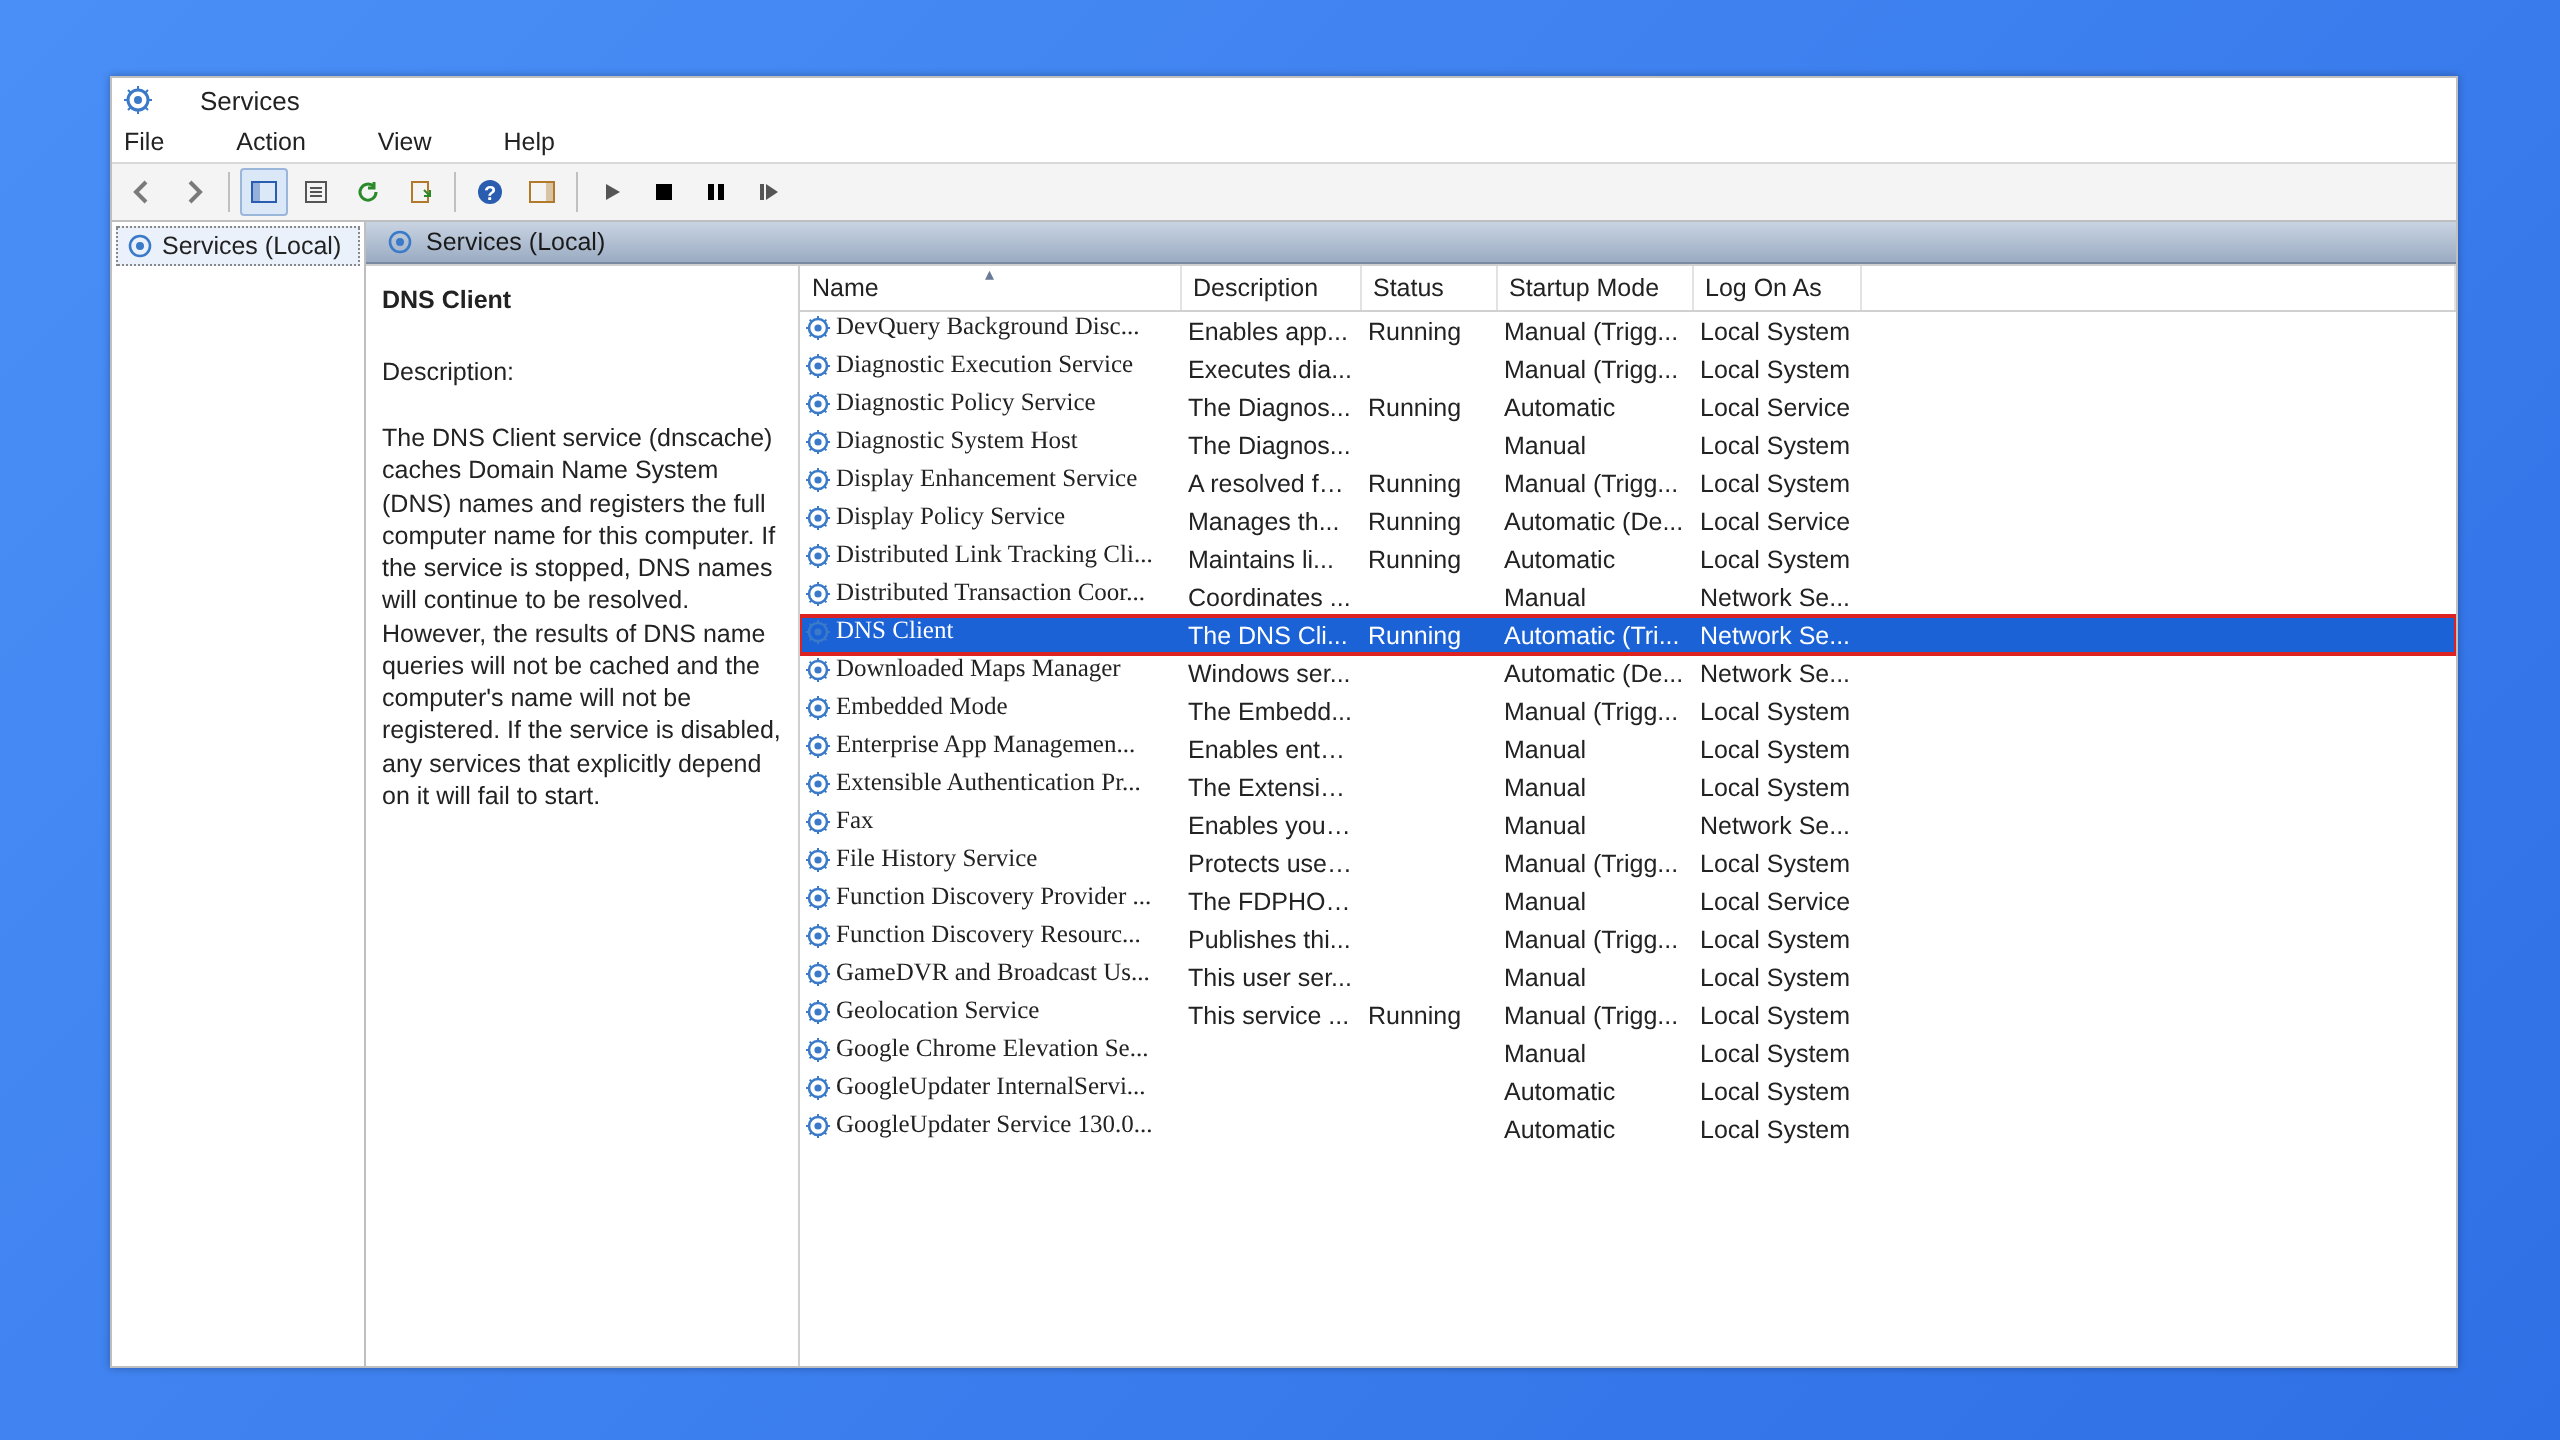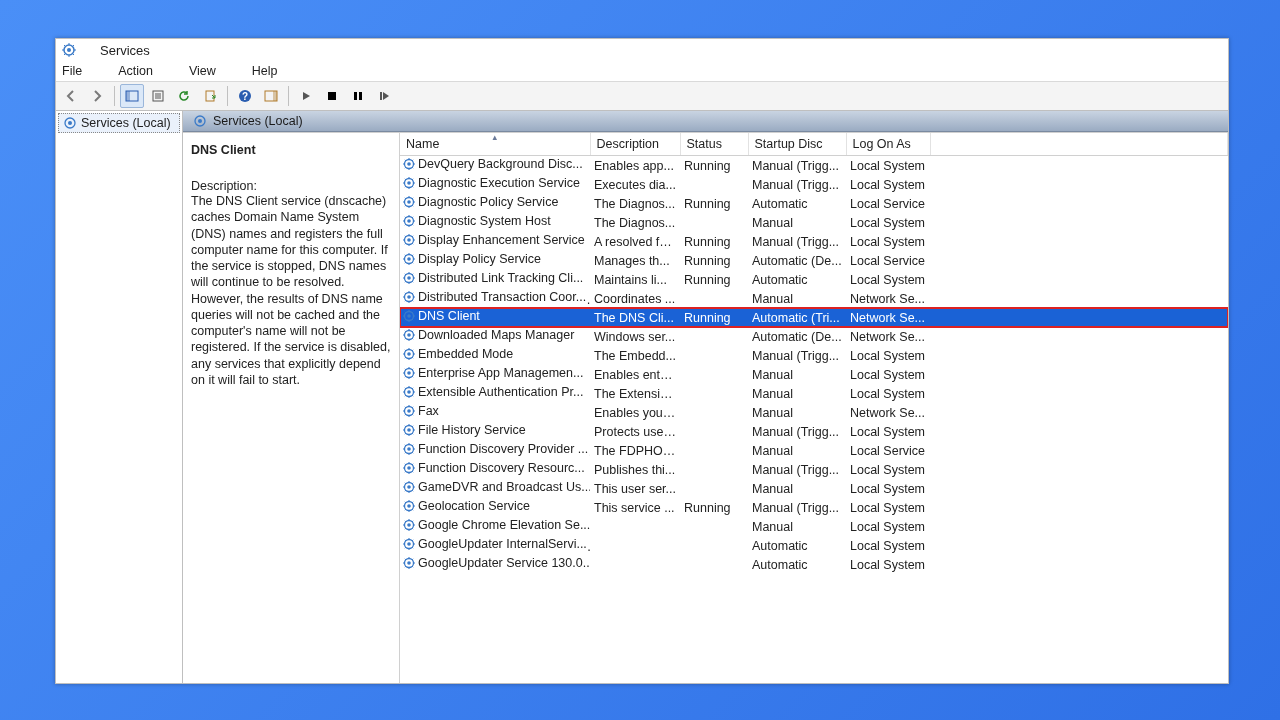--- a/index.html
+++ b/index.html
@@ -15,27 +15,27 @@
   .tbtn.active{border-color:#9ab6da;background:#dbe8f8;}
   .tsep{width:1px;height:20px;background:#c0c0c0;margin:0 3px;}
   .body{flex:1;display:flex;min-height:0;}
   .tree{width:126px;border-right:1px solid #bfbfbf;background:#fff;}
   .tree-item{display:flex;align-items:center;gap:4px;padding:2px 4px;margin:2px;border:1px dotted #888;background:#eaf1fb;}
   .main{flex:1;display:flex;flex-direction:column;min-width:0;}
   .tabbar{height:20px;background:linear-gradient(#c9d4e2,#9aabc2);border-bottom:1px solid #7a8aa0;display:flex;align-items:center;padding-left:10px;gap:6px;color:#1a1a1a;}
   .content{flex:1;display:flex;border-top:1px solid #d0d0d0;min-height:0;}
   .detail{width:217px;border-right:1px solid #d0d0d0;padding:10px 8px;box-sizing:border-box;}
   .detail .service-name{font-weight:600;margin-bottom:22px;}
-  .detail .desc-label{margin-bottom:0;}
+  .detail .desc-label{margin-bottom:18px;}
   .detail .desc{line-height:1.3;}
   .list{flex:1;overflow:hidden;position:relative;}
   table{border-collapse:collapse;width:100%;table-layout:fixed;}
   thead th{text-align:left;font-weight:400;height:22px;border-bottom:1px solid #d0d0d0;border-right:1px solid #e2e2e2;padding:0 6px;position:relative;background:#fff;}
   tbody td{height:19px;padding:0 4px;white-space:nowrap;overflow:hidden;text-overflow:ellipsis;vertical-align:middle;}
-  tbody td:first-child{padding-left:2px;}
+  tbody td:first-child{padding-left:2px;font-family:Liberation Serif, serif;}
   .rowicon{display:inline-flex;align-items:center;gap:2px;}
   tr.selected td{background:#1a62d6;color:#fff;}
   tr.highlighted{outline:2px solid #d22;outline-offset:-1px;}
   .sort-caret{position:absolute;left:50%;top:-1px;transform:translateX(-50%);font-size:9px;color:#6a7a99;}
   svg{display:block;}
 </style>
 </head>
 <body>
 
 <div class="window">
@@ -172,21 +172,21 @@
                 <col style="width:68px">
                 <col style="width:98px">
                 <col style="width:84px">
                 <col>
             </colgroup>
             <thead>
               <tr>
                 <th><span>Name</span><span class="sort-caret">▴</span></th>
                 <th>Description</th>
                 <th>Status</th>
-                <th>Startup Disc</th>
+                <th>Startup Mode</th>
                 <th>Log On As</th>
                 <th></th>
               </tr>
             </thead>
             <tbody id="service-rows">
                 <tr>
                   <td><span class="rowicon">
                       <span>
                         <svg width="14" height="14" viewBox="0 0 14 14">
                           <circle cx="7" cy="7" r="4.5" fill="none" stroke="#3a7ac8" stroke-width="1.3"></circle>

